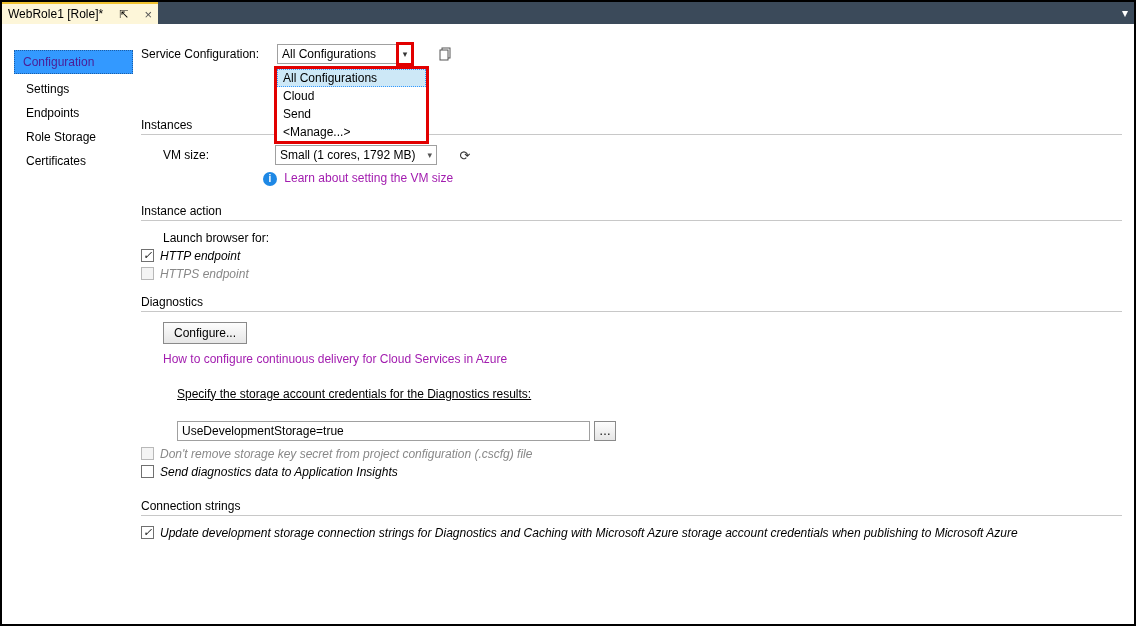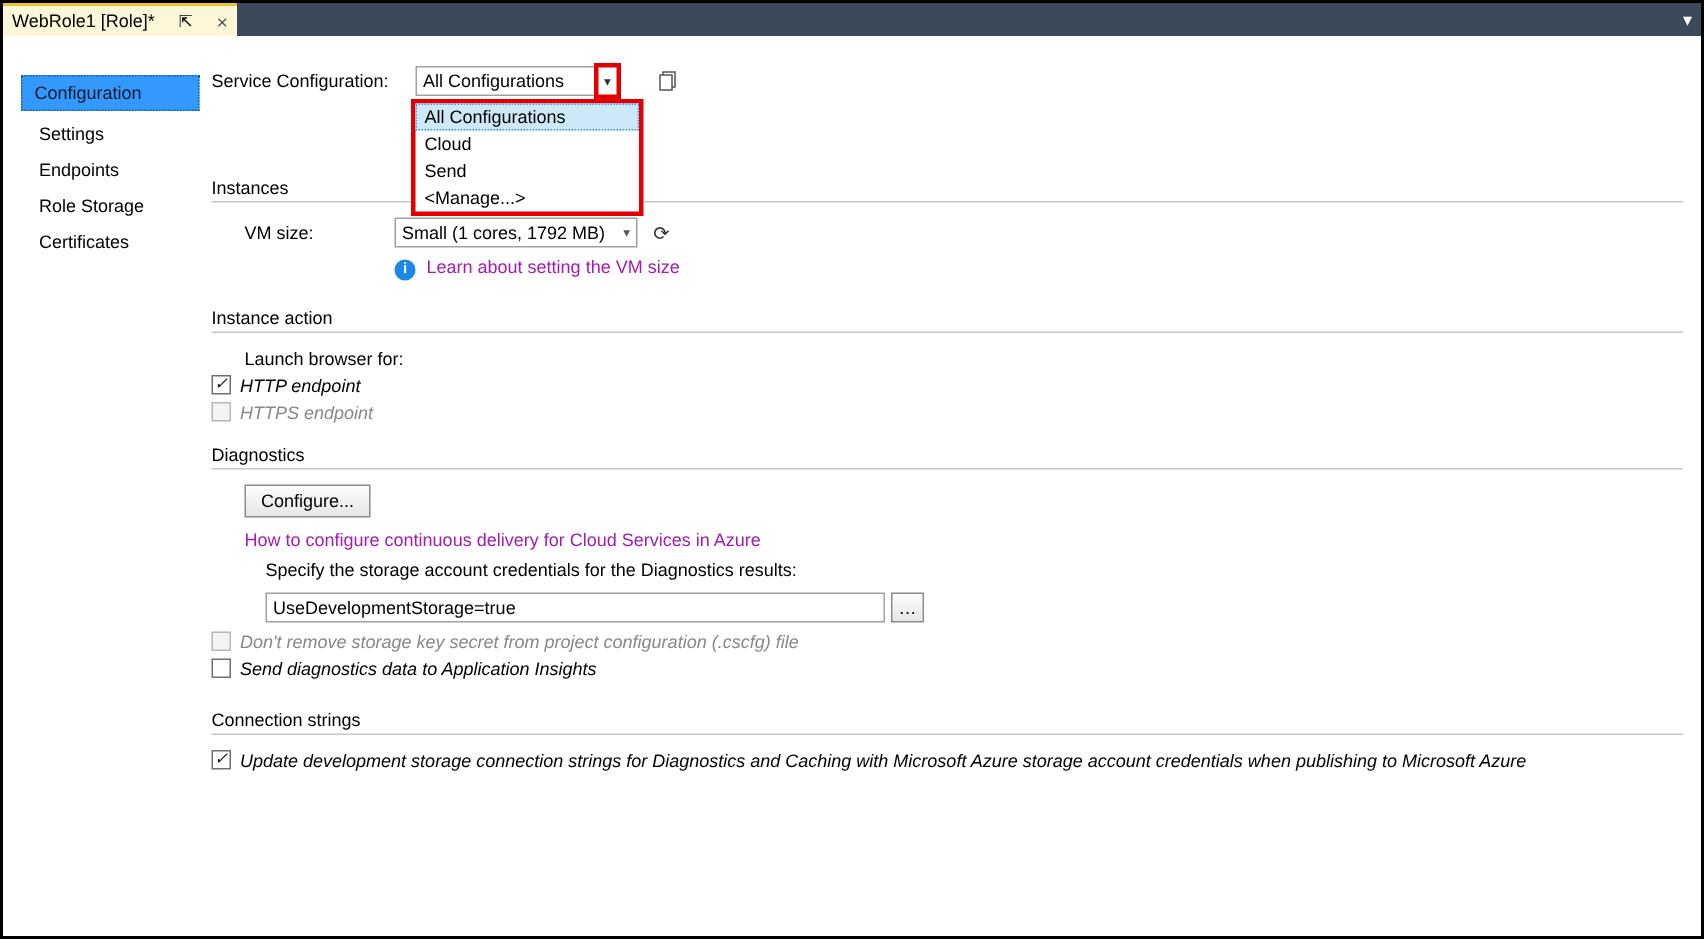--- a/index.html
+++ b/index.html
@@ -7,21 +7,21 @@
   .frame { width: 1136px; height: 626px; border: 2px solid #000; position: relative; background: #fff; overflow: hidden; }
   .tabbar { height: 22px; background: #3b4a5a; display: flex; align-items: stretch; color: #fff; position: relative; }
   .tab { background: #fdf6d9; color: #000; display: flex; align-items: center; padding: 0 6px; gap: 16px; border-top: 2px solid #f0c22e; }
   .tab .pin { font-size: 11px; }
   .tab .close { font-size: 13px; color: #555; cursor: pointer; }
   .tabbar .pull { margin-left: auto; width: 18px; display:flex; align-items:center; justify-content:center; color:#fff; }
   .tabstrip-yellow { height: 2px; width: 100%; }
   .content { display: flex; height: calc(100% - 24px); }
   .sidebar { width: 135px; padding: 24px 0 0 0; }
   .sidebar .item { padding: 6px 12px 6px 18px; cursor: pointer; color:#000; }
-  .sidebar .item.active { background: #3399ff; color: #0f172a; border: 1px dotted #1a5ea8; margin: 0 4px 4px 12px; padding: 4px 8px; }
+  .sidebar .item.active { background: #3399ff; color: #4c1d95; border: 1px dotted #1a5ea8; margin: 0 4px 4px 12px; padding: 4px 8px; }
   .sidebar .item.nonactive { margin: 6px 4px 6px 18px; padding: 2px 6px; }
   .main { flex: 1; padding: 18px 12px 0 4px; position: relative; }
   .row { display: flex; align-items: center; gap: 6px; }
   .label { min-width: 130px; }
   .select-box, .input-box { border: 1px solid #a0a0a0; background: #fff; padding: 2px 4px; height: 20px; display:flex; align-items:center; justify-content:space-between; }
   .select-box .caret { font-size: 9px; color: #555; }
   .copy-icon { width:16px; height:16px; display:flex; align-items:center; justify-content:center; color:#555; }
   .section-title { margin-top: 14px; margin-bottom: 2px; }
   .section-line { border-bottom: 1px solid #c8c8c8; margin-bottom: 10px; }
   .indent { margin-left: 22px; }
@@ -38,21 +38,21 @@
   .caret-strong { position:absolute; right:-2px; top:-2px; width:18px; height:24px; border:3px solid #e20000; display:flex; align-items:center; justify-content:center; background:#fff; }
   .caret-strong span { font-size:9px; color:#333; }
   .dropdown-list { position:absolute; top:22px; left:-3px; border:3px solid #e20000; background:#fff; width:155px; }
   .dropdown-list .opt { padding:2px 6px; }
   .dropdown-list .opt.hover { background:#cde8f7; border:1px dotted #3399ff; padding:1px 5px; }
   .text-input { border:1px solid #a0a0a0; padding:2px 4px; height:20px; background:#fff; }
   .storage-row { display:flex; gap:4px; align-items:center; }
   .storage-input { width:413px; }
   .ellipsis-btn { width:22px; height:20px; border:1px solid #8a8a8a; background:linear-gradient(#fdfdfd,#e6e6e6); display:flex; align-items:center; justify-content:center; cursor:pointer; }
   .chk-row { display:flex; align-items:center; margin:4px 0;font-style:italic; }
-  .vmrow { display:flex; align-items:center; gap:8px; margin-top:6px; }
+  .vmrow { display:flex; align-items:center; gap:20px; margin-top:6px; }
   .vm-select { width:162px; }
   .instances-row { display:flex; align-items:center; gap:8px; margin-top:4px; }
   .instance-input { width:96px; }
 </style>
 </head>
 <body>
 
 <div class="frame">
   <div class="tabbar">
     <div class="tab">
@@ -127,22 +127,22 @@
       </div>
 
       <div class="section-title" style="margin-top:14px;">Diagnostics</div>
       <div class="section-line"></div>
       <div class="indent" style="margin-top:4px;">
         <span class="btn">Configure...</span>
       </div>
       <div class="indent" style="margin-top:8px;">
         <span class="link">How to configure continuous delivery for Cloud Services in Azure</span>
       </div>
-      <div class="indent2" style="margin-top:6px;">Specify the storage account credentials for the Diagnostics results:</div>
-      <div class="indent2 storage-row" style="margin-top:8px;">
+      <div class="indent2" style="margin-top:21px;text-decoration:underline;">Specify the storage account credentials for the Diagnostics results:</div>
+      <div class="indent2 storage-row" style="margin-top:20px;">
         <input class="text-input storage-input" value="UseDevelopmentStorage=true" style="">
         <span class="ellipsis-btn">…</span>
       </div>
       <div class="indent2 chk-row" style="margin-top:6px;">
         <span class="checkbox disabled"></span>
         <span style="color:#888">Don't remove storage key secret from project configuration (.cscfg) file</span>
       </div>
       <div class="indent2 chk-row">
         <span class="checkbox"></span>
         <span>Send diagnostics data to Application Insights</span>

